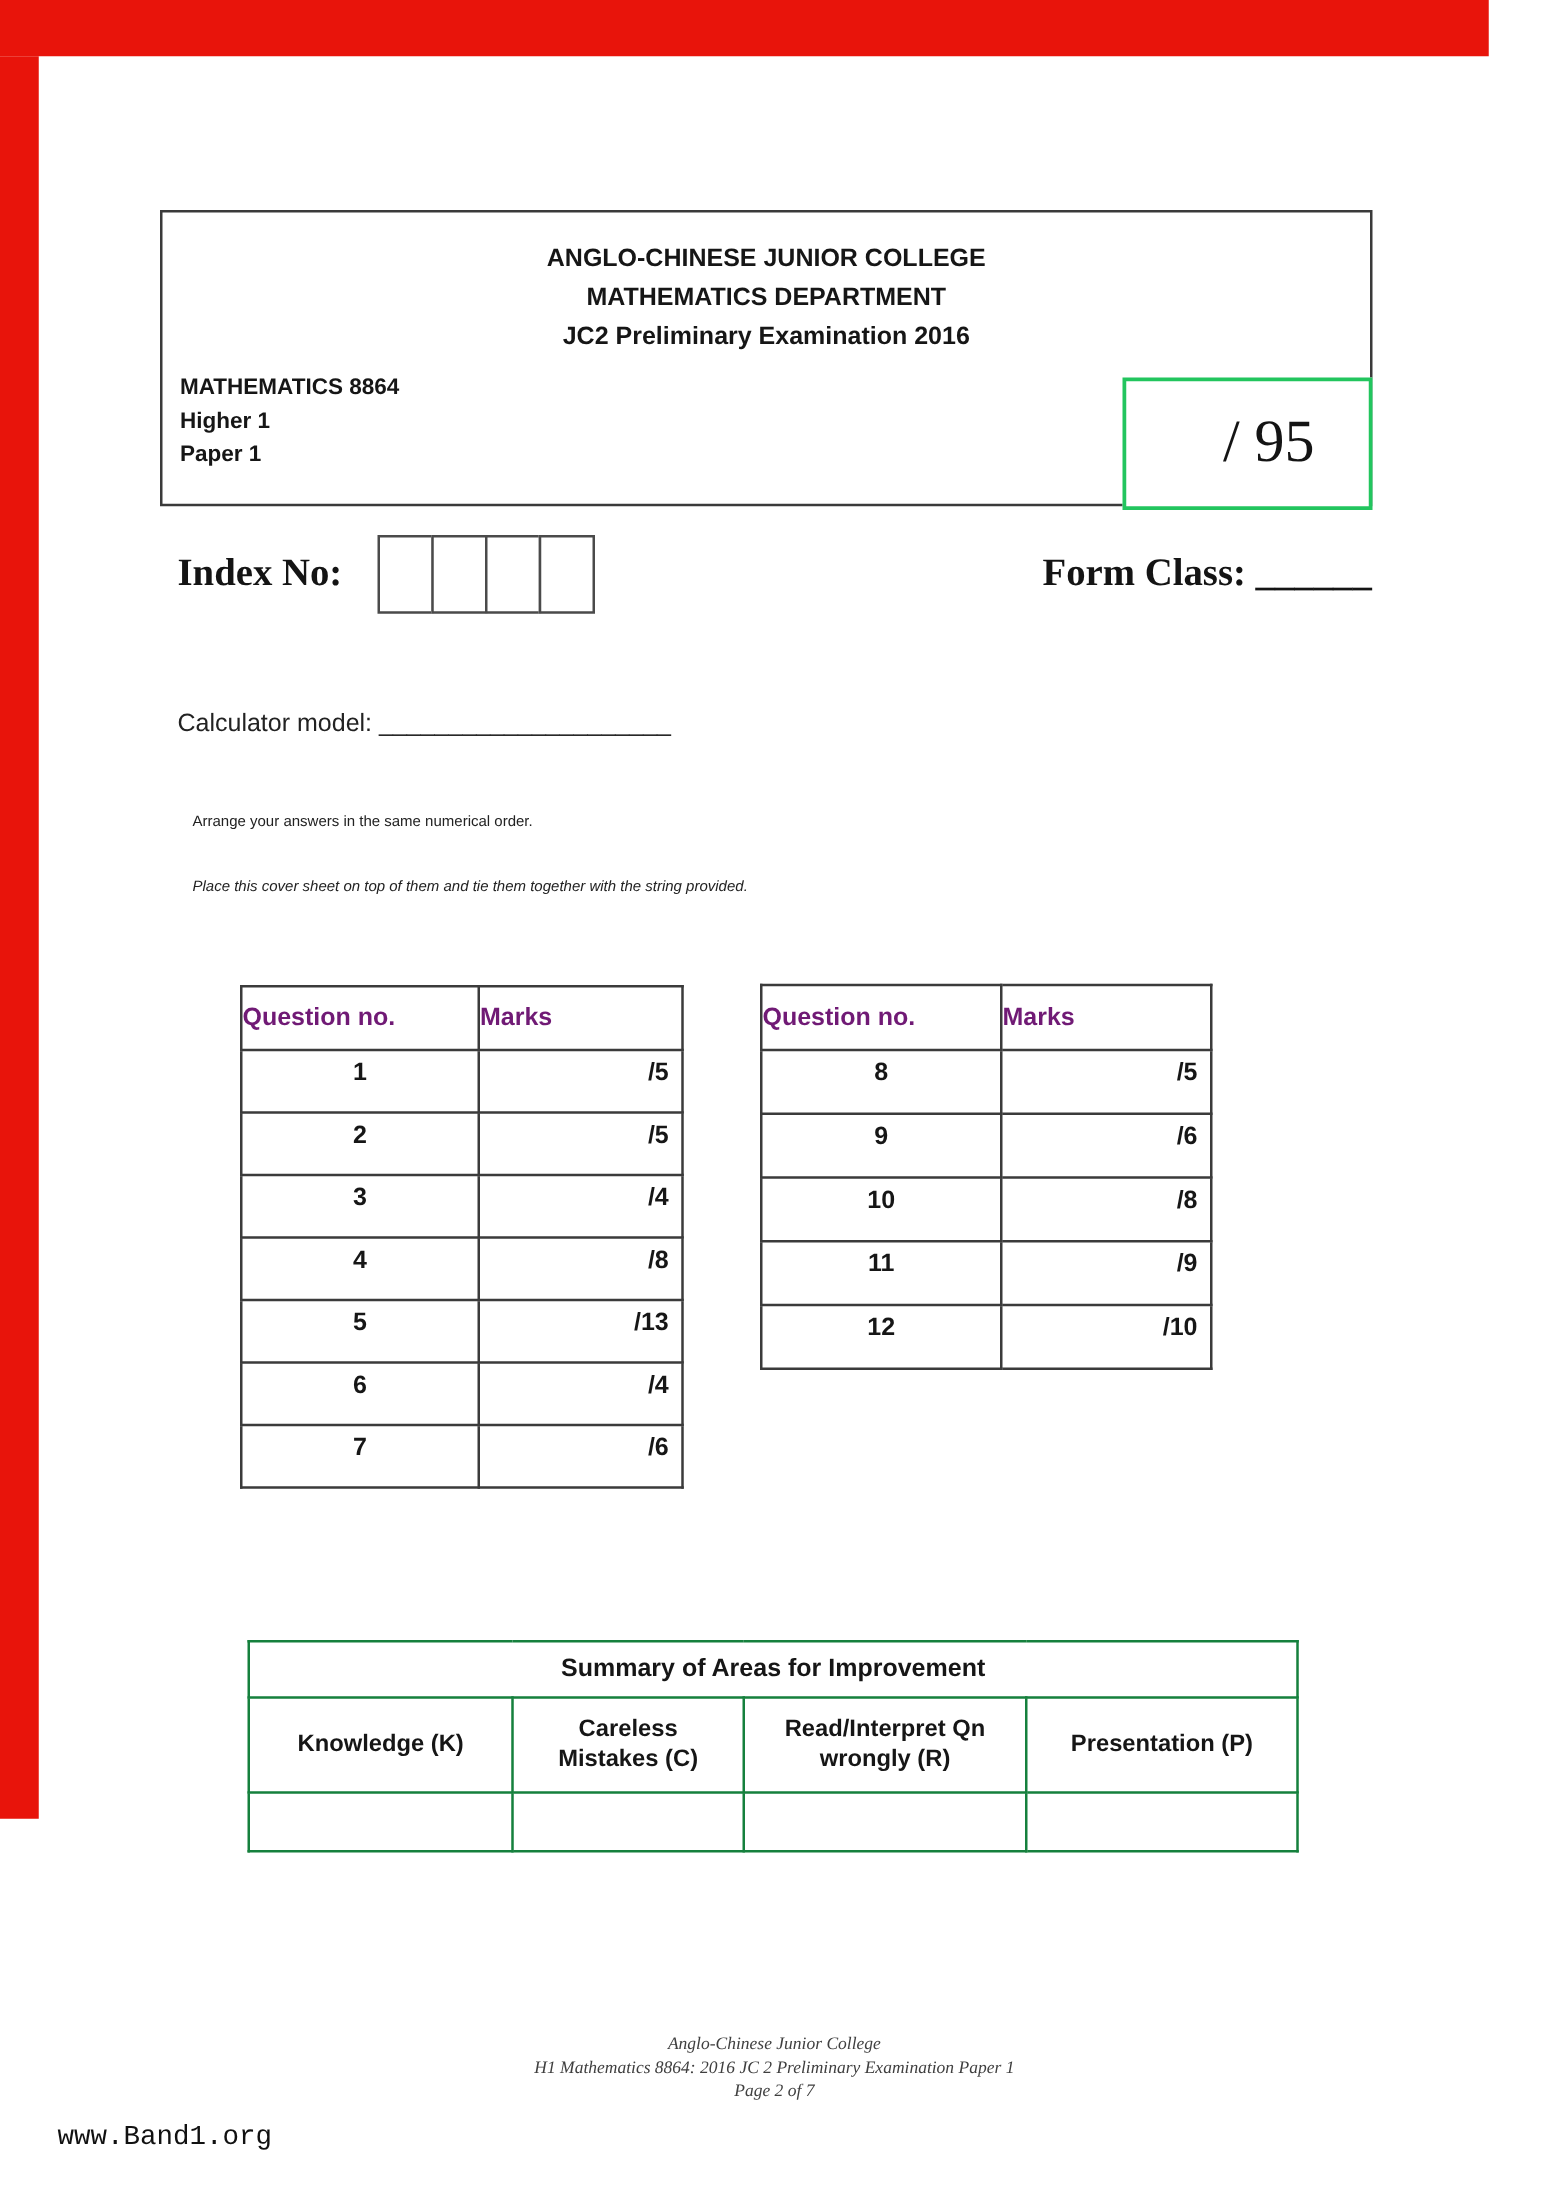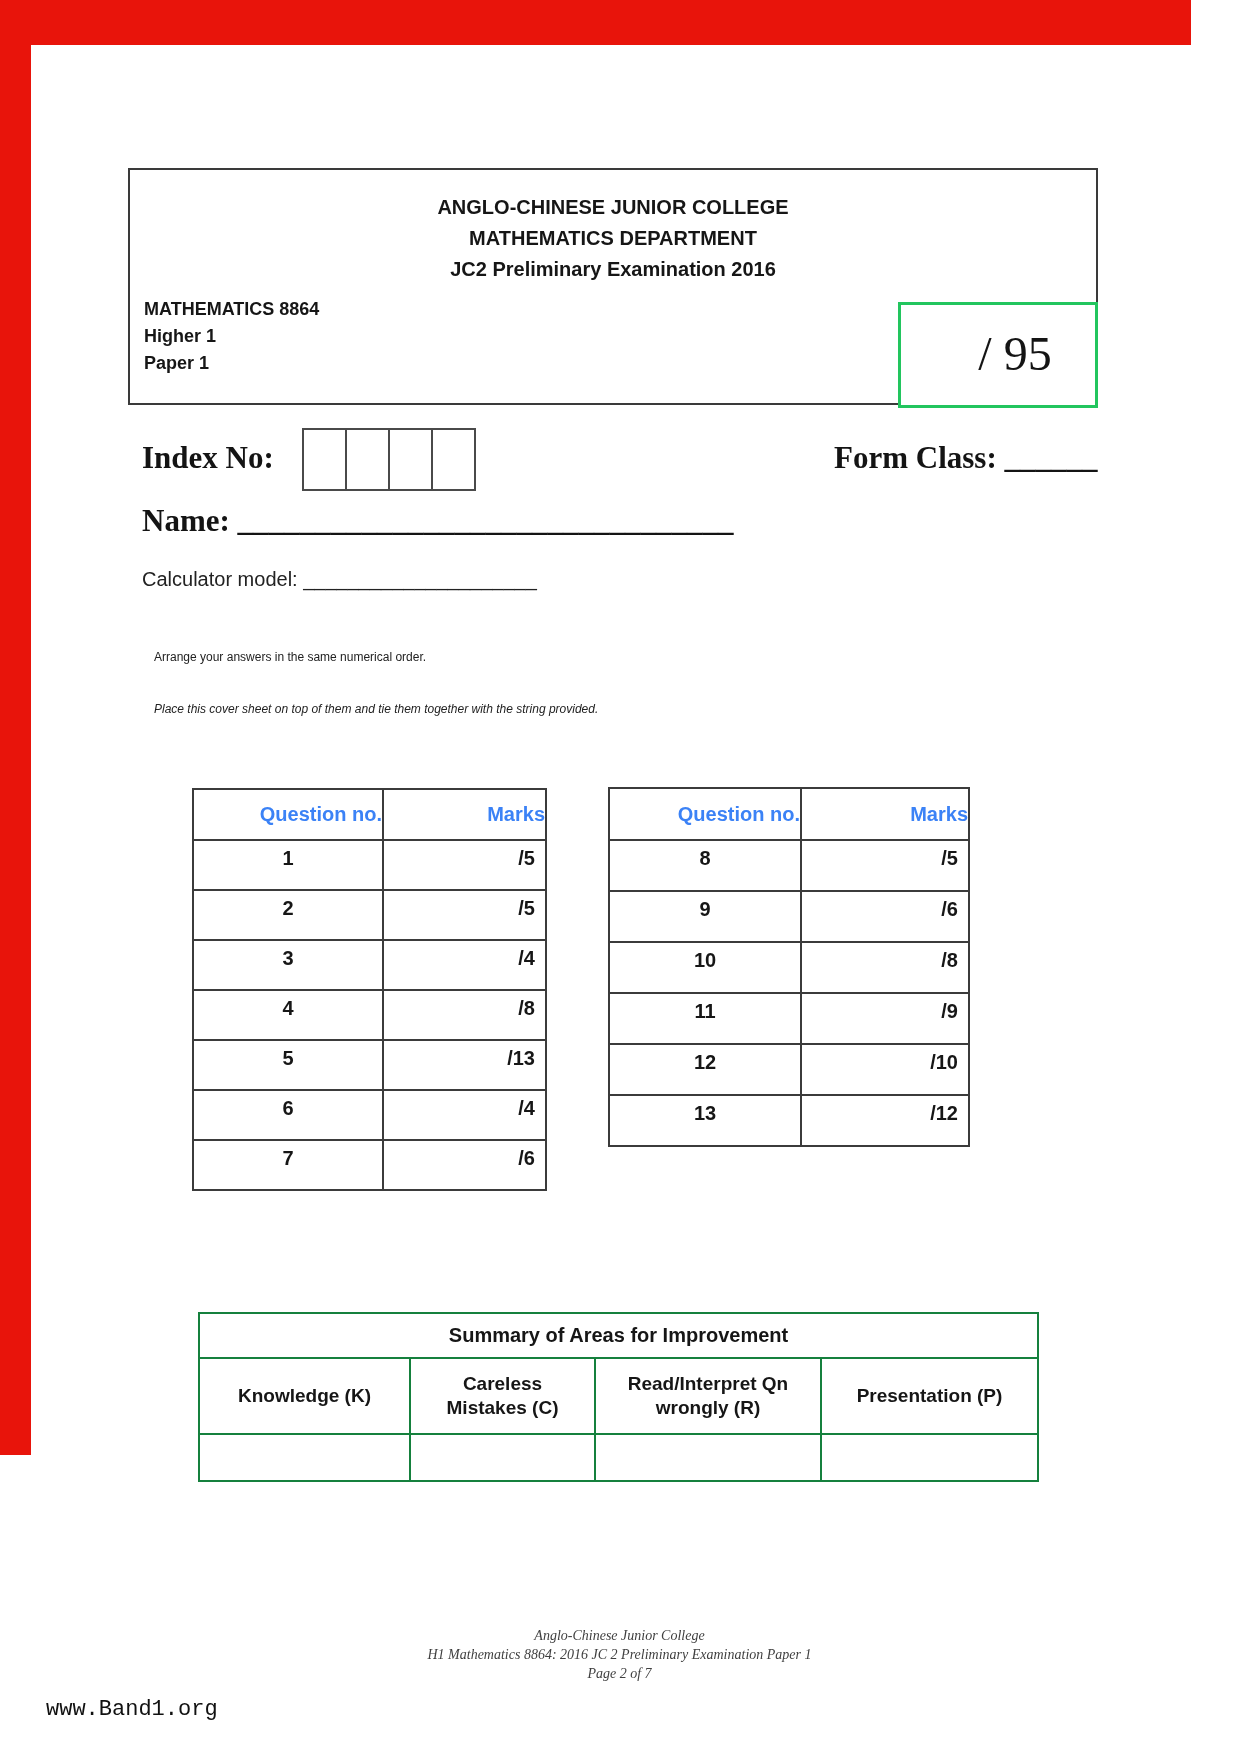--- a/index.html
+++ b/index.html
@@ -42,21 +42,21 @@
   .name-row{position:absolute;left:142px;top:503px;}
   .blank{letter-spacing:0px;}
   .calc-row{position:absolute;left:142px;top:568px;font-size:20px;color:#222;}
   .instr{position:absolute;left:142px;margin:12px;font-size:12px;color:#222;}
   .instr1{top:638px;}
   .instr2{top:690px;font-style:italic;}
 
   
   table{border-collapse:collapse;table-layout:fixed;position:absolute;background:#fff;}
   .marks-table th,.marks-table td{border:2px solid #3b3b3b;box-sizing:border-box;padding:0;}
-  .marks-table th{font-size:20px;font-weight:bold;text-align:right;color:#3b82f6;margin-left:15px;}
+  .marks-table th{font-size:20px;font-weight:bold;text-align:left;color:#701a75;margin-left:15px;}
   .marks-table-left{left:192px;top:788px;width:353px;}
   .marks-table-right{left:608px;top:787px;width:360px;}
   .marks-table .hrow-l{height:51px;}
   .marks-table .hrow-r{height:52px;}
   .marks-table-left tbody tr{height:50px;}
   .marks-table-right tbody tr{height:51px;}
   td.qcell{font-size:20px;font-weight:bold;text-align:center;vertical-align:top;padding-top:6px;color:#161616;}
   td.mcell{font-size:20px;font-weight:bold;text-align:right;vertical-align:top;padding-top:6px;padding-right:10px;color:#161616;}
 
   
@@ -103,21 +103,20 @@
   <div class="serif-label index-label">Index No:</div>
   <div class="index-grid">
     <div class="index-cell"></div>
     <div class="index-cell"></div>
     <div class="index-cell"></div>
     <div class="index-cell"></div>
   </div>
 
   <div class="serif-label form-class"><span>Form Class:</span> <span class="blank">______</span></div>
 
-  <div class="serif-label name-row"><span>Name:</span> <span class="blank">________________________________</span></div>
 
   <div class="calc-row"><span>Calculator model:</span> <span class="blank">_____________________</span></div>
 
   <p class="instr instr1">Arrange your answers in the same numerical order.</p>
   <p class="instr instr2">Place this cover sheet on top of them and tie them together with the string provided.</p>
 
   <table class="marks-table marks-table-left">
     <colgroup>
         <col style="width:190px">
         <col style="width:163px">
@@ -184,24 +183,20 @@
           <td class="qcell">10</td>
           <td class="mcell">/8</td>
         </tr>
       <tr>
           <td class="qcell">11</td>
           <td class="mcell">/9</td>
         </tr>
       <tr>
           <td class="qcell">12</td>
           <td class="mcell">/10</td>
-        </tr>
-      <tr>
-          <td class="qcell">13</td>
-          <td class="mcell">/12</td>
         </tr>
     </tbody>
   </table>
 
   <table class="summary-table">
     <colgroup>
         <col style="width:211px">
         <col style="width:185px">
         <col style="width:226px">
         <col style="width:217px">

